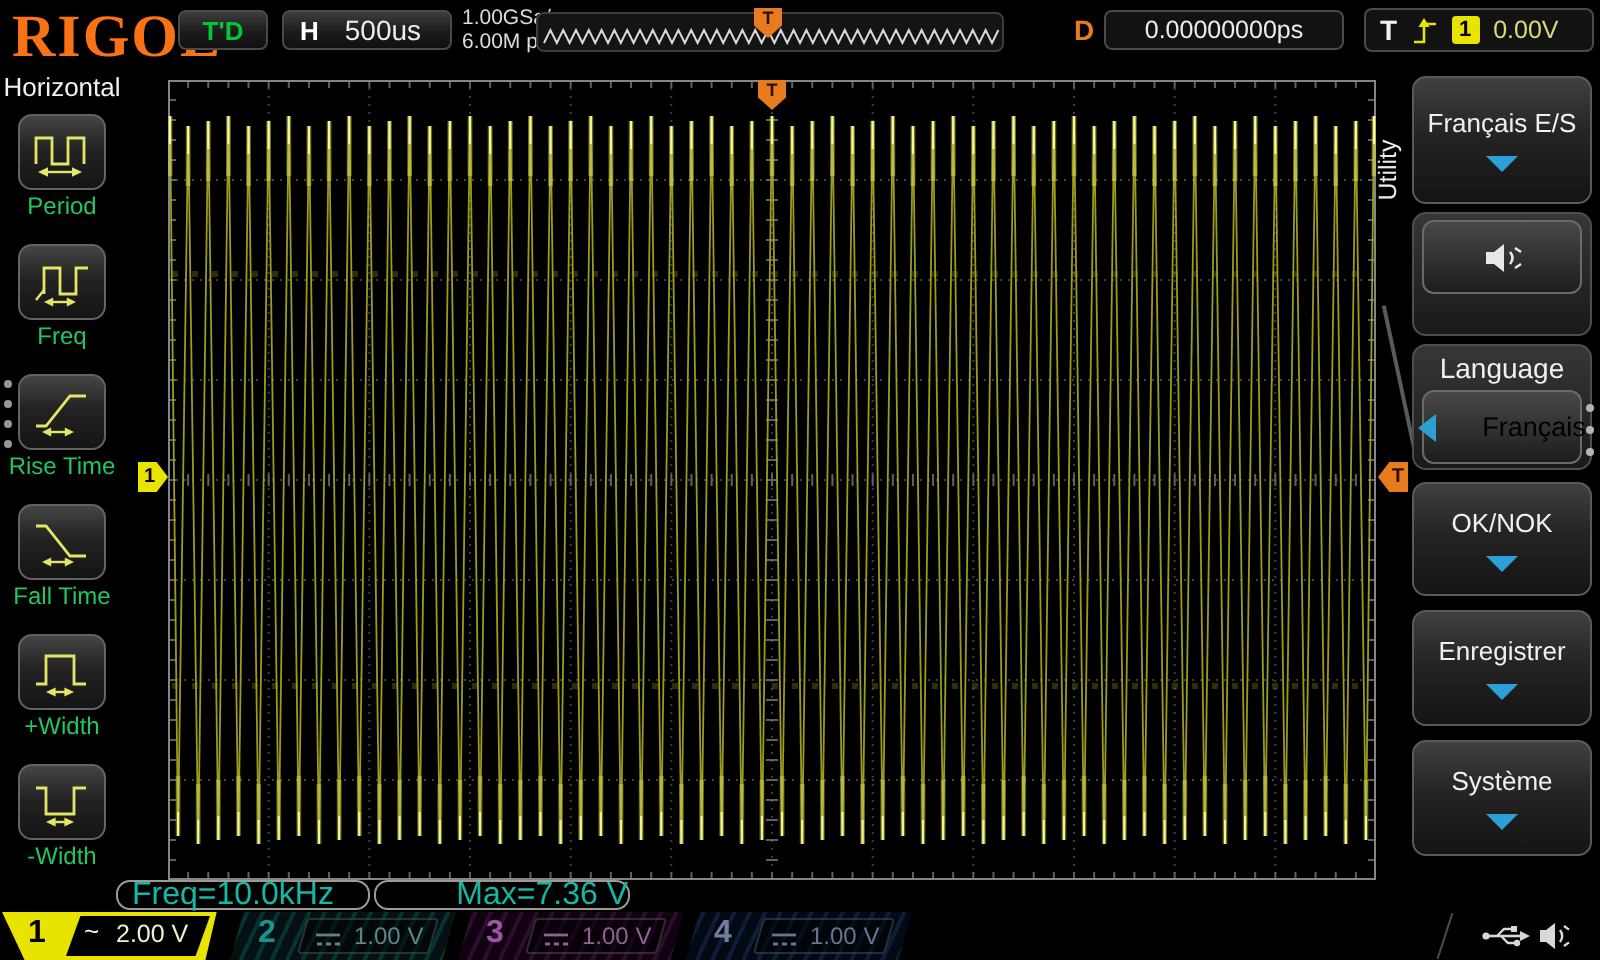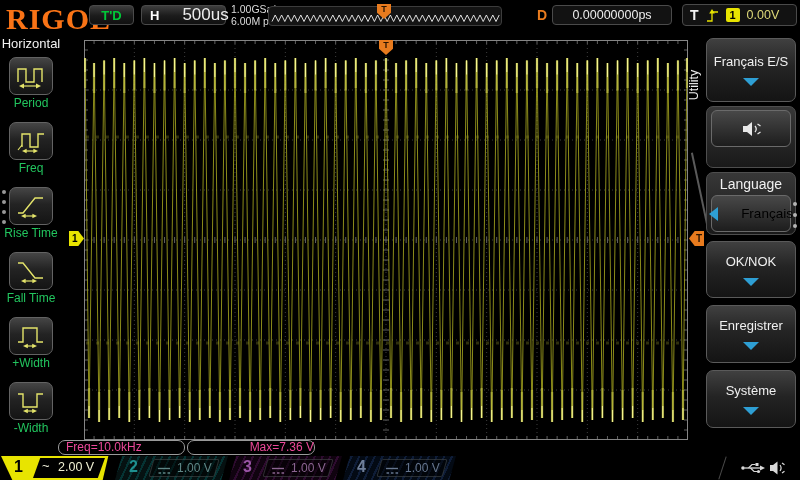--- a/index.html
+++ b/index.html
@@ -7,21 +7,21 @@
           font-family:"Liberation Sans",sans-serif;-webkit-font-smoothing:antialiased;}
   
   #logo{position:absolute;left:6px;top:2px;font-family:"Liberation Serif",serif;font-weight:bold;
         font-size:30px;color:#f97316;letter-spacing:1px;}
   .hdr-box{position:absolute;background:linear-gradient(180deg,#3d3d3d,#1b1b1b 55%,#101010);
            border:1px solid #4a4a4a;border-radius:4px;box-sizing:border-box;display:flex;align-items:center;}
   #trig-status{left:89px;top:5px;width:45px;height:20px;justify-content:center;
                color:#00c838;font-weight:bold;font-size:13px;}
   #hbox{left:141px;top:5px;width:85px;height:20px;}
   #hbox .hlab{color:#fff;font-weight:bold;font-size:13px;margin-left:8px;}
-  #hbox .hval{color:#ececec;font-size:17px;margin-left:23px;}
+  #hbox .hval{color:#ececec;font-size:14px;margin-left:13px;}
   #samp{position:absolute;left:231px;top:4px;font-size:10.5px;line-height:11.5px;color:#dcdcdc;}
   #preview{position:absolute;left:268px;top:6px;width:234px;height:20px;background:#141414;
            border:1px solid #3c3c3c;border-radius:4px;box-sizing:border-box;}
   #preview svg{position:absolute;left:1px;bottom:1px;}
   .t-tag-down{position:absolute;width:14px;height:15px;background:#e87b1e;
               clip-path:polygon(0 0,100% 0,100% 58%,50% 100%,0 58%);
               color:#2a1400;font-size:9px;font-weight:bold;text-align:center;line-height:10px;}
   #preview-ttag{left:377px;top:4px;z-index:5;}
   #dlab{position:absolute;left:537px;top:7px;color:#e87b1e;font-weight:bold;font-size:14px;}
   #dbox{left:552px;top:5px;width:120px;height:20px;justify-content:center;
@@ -43,21 +43,21 @@
   #scope-svg{position:absolute;left:84px;top:40px;}
   #grid-ttag{left:379px;top:40px;z-index:6;}
   #ch1-marker{position:absolute;left:69px;top:231px;width:15px;height:15px;background:#e8e400;
               clip-path:polygon(0 0,62% 0,100% 50%,62% 100%,0 100%);z-index:6;
               color:#000;font-size:10px;font-weight:bold;line-height:15px;text-align:left;padding-left:3px;box-sizing:border-box;}
   #trig-marker{position:absolute;left:689px;top:231px;width:15px;height:15px;background:#e87b1e;
                clip-path:polygon(38% 0,100% 0,100% 100%,38% 100%,0 50%);z-index:6;
                color:#2a1400;font-size:10px;font-weight:bold;line-height:15px;text-align:right;padding-right:2px;box-sizing:border-box;}
   
   .meas-box{position:absolute;top:440px;height:15px;background:#000;border:1px solid #9a9a9a;
-            border-radius:7px;box-sizing:border-box;color:#ec4899;font-size:12px;line-height:13px;padding-left:7px;}
+            border-radius:7px;box-sizing:border-box;color:#14b8a6;font-size:16px;line-height:13px;padding-left:7px;}
   #meas-freq{left:58px;width:127px;}
   #meas-max{left:187px;width:128px;text-align:right;}
   
   #utility-tab{position:absolute;left:659px;top:78px;width:70px;text-align:center;
                transform:rotate(-90deg);color:#ececec;font-size:12.5px;}
   #utility-line{position:absolute;left:699px;top:152px;width:1.5px;height:78px;background:#5a5a5a;
                 transform:rotate(-12deg);}
   .rm{position:absolute;left:706px;width:90px;box-sizing:border-box;}
   .menu-btn{background:linear-gradient(180deg,#404040,#242424 45%,#141414);border:1px solid #5a5a5a;
             border-radius:7px;color:#f0f0f0;font-size:13px;display:flex;flex-direction:column;

